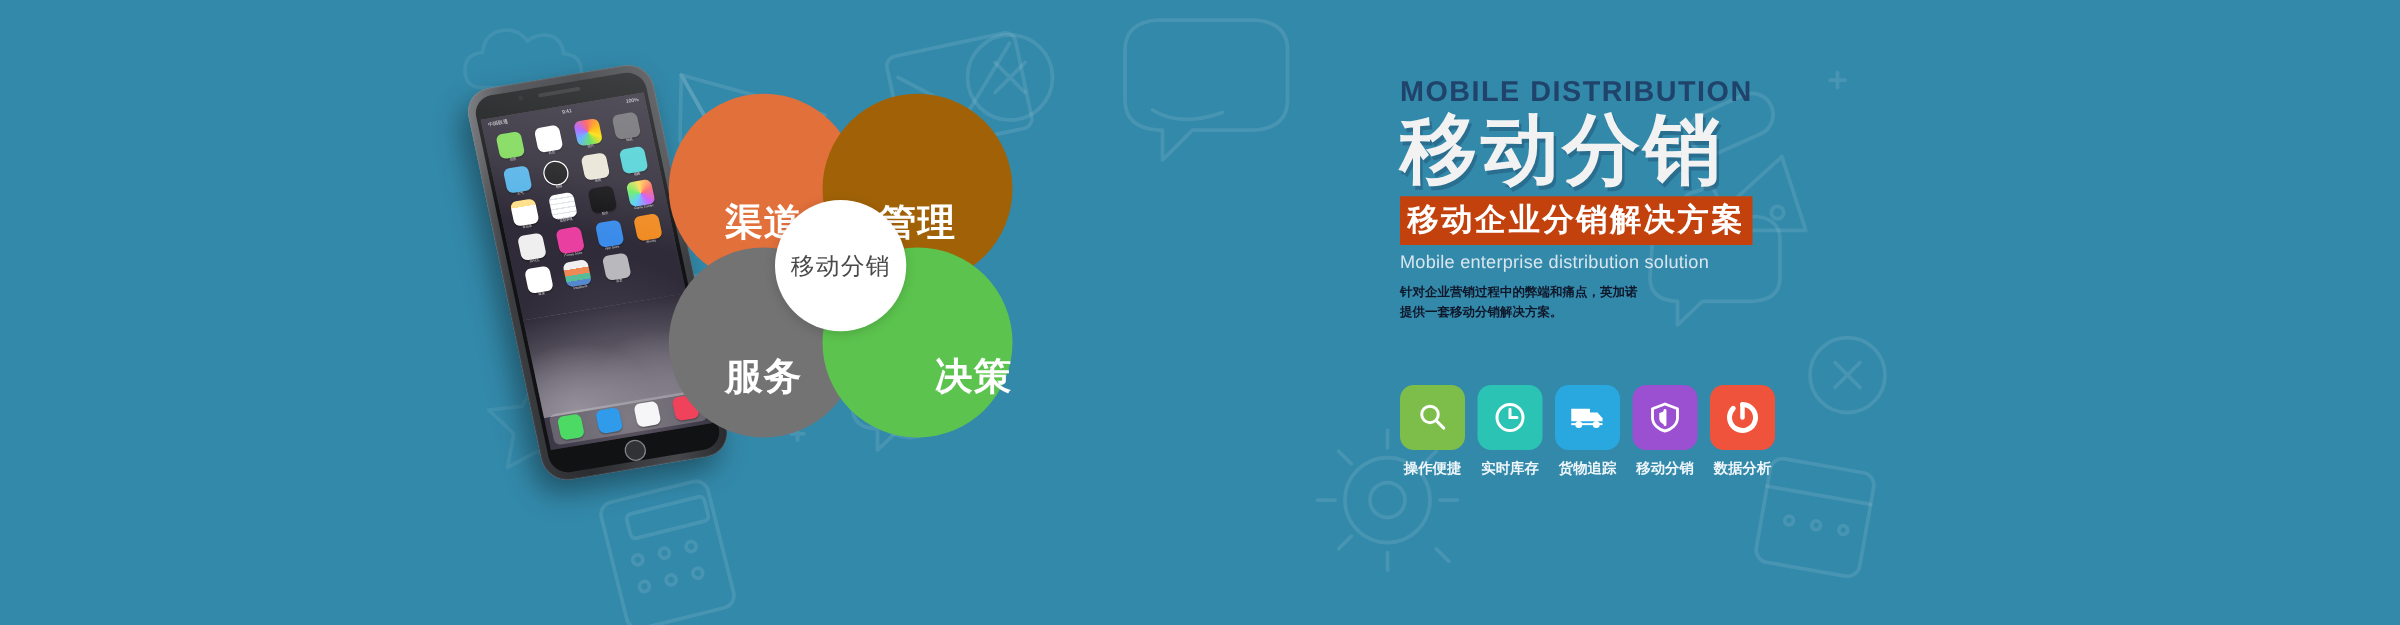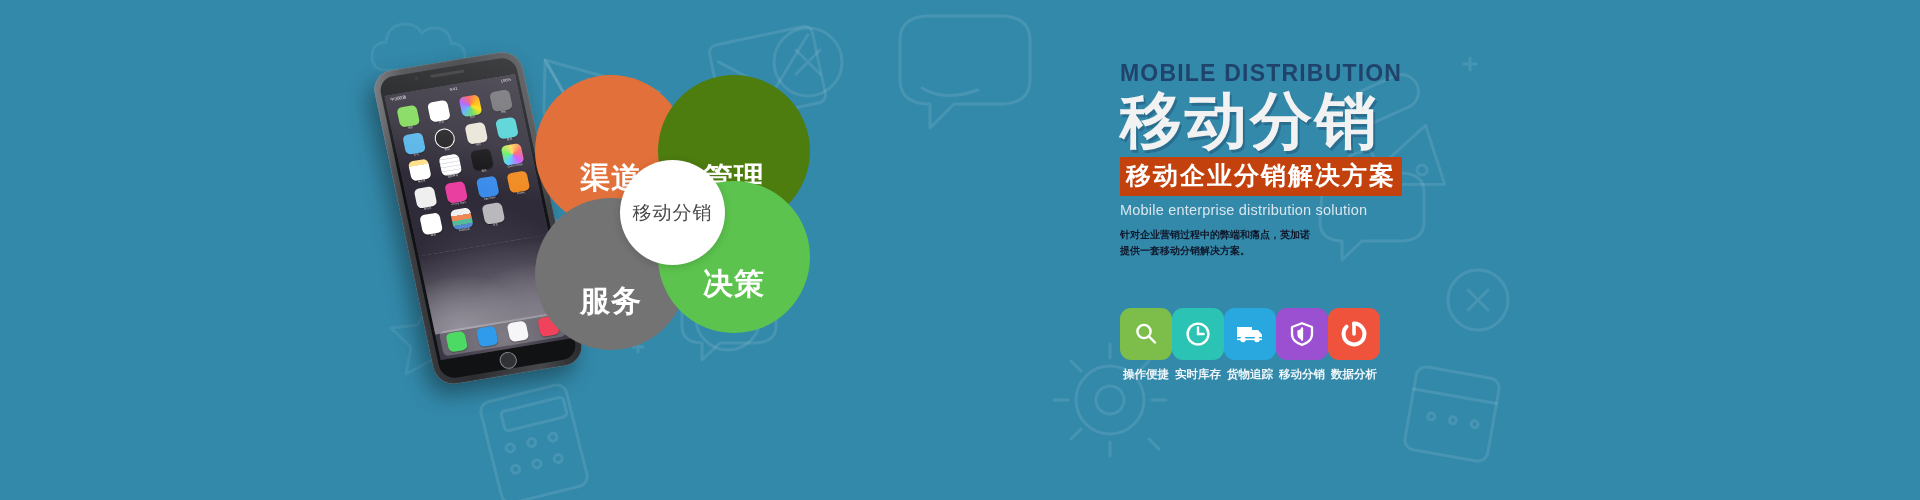--- a/index.html
+++ b/index.html
@@ -103,21 +103,21 @@
   .cir {
     position:absolute; width:152px; height:152px; border-radius:50%;
     display:flex; align-items:flex-end; justify-content:center;
   }
   .cir span {
     color:#fff; font-size:30px; font-weight:bold; letter-spacing:1px;
   }
   .cir-tl { left:0;    top:0;    }
   .cir-tr { left:123px;top:0;    }
   .cir-bl { left:0;    top:123px;}
-  .cir-br { left:123px;top:106px;}
+  .cir-br { left:123px;top:123px;justify-content:flex-end;}
   .cir-tl span, .cir-tr span { margin-bottom:28px; }
   .cir-bl span, .cir-br span { margin-bottom:28px; }
   .cir-center {
     position:absolute; left:85px; top:85px;
     width:105px; height:105px; border-radius:50%;
     background:#fff;
     display:flex; align-items:center; justify-content:center;
     box-shadow:0 2px 9px rgba(0,0,0,.16);
     z-index:5;
   }
@@ -148,21 +148,21 @@
     font-size:14.5px; letter-spacing:.2px;
   }
   .para {
     margin-top:9px; color:#0f172a;
     font-size:10px; line-height:1.55; font-weight:bold;
   }
 
   
   .features {
     position:absolute; left:1120px; top:308px;
-    display:flex; 
+    display:flex; gap:10px;
   }
   .feat { width:52px; display:flex; flex-direction:column; align-items:center; }
   .feat-ic {
     width:52px; height:52px; border-radius:11px;
     display:flex; align-items:center; justify-content:center;
   }
   .feat-lb {
     margin-top:7px; color:#eef6fa; font-size:11.5px;
     white-space:nowrap; font-weight:bold;
   }
@@ -396,21 +396,21 @@
 
       <div class="home-btn"></div>
       <div class="glare"></div>
     </div>
   </div>
 
   <div class="circles">
     <div class="cir cir-tl" style="background:#E2703A">
       <span>渠道</span>
     </div>
-    <div class="cir cir-tr" style="background:#4d7c0f">
+    <div class="cir cir-tr" style="background:#a16207">
       <span>管理</span>
     </div>
     <div class="cir cir-bl" style="background:#737373">
       <span>服务</span>
     </div>
     <div class="cir cir-br" style="background:#5CC44E">
       <span>决策</span>
     </div>
     <div class="cir-center">
       <span>移动分销</span>

